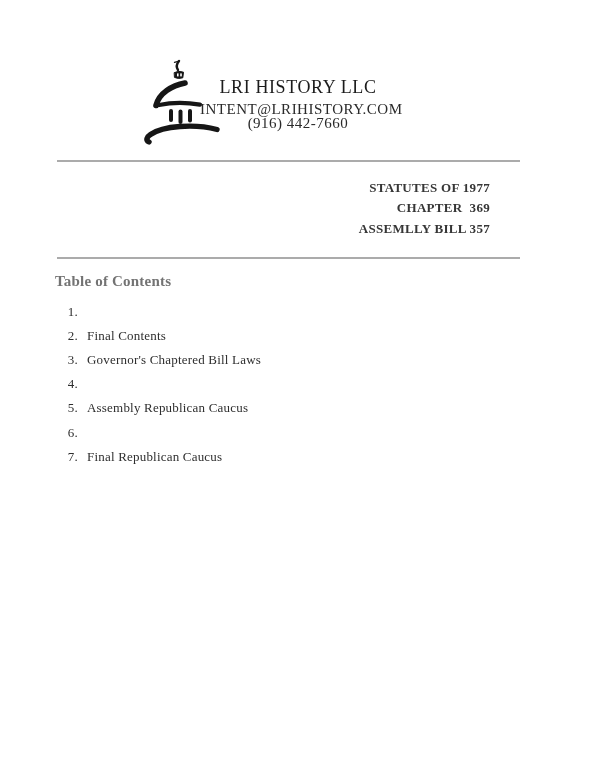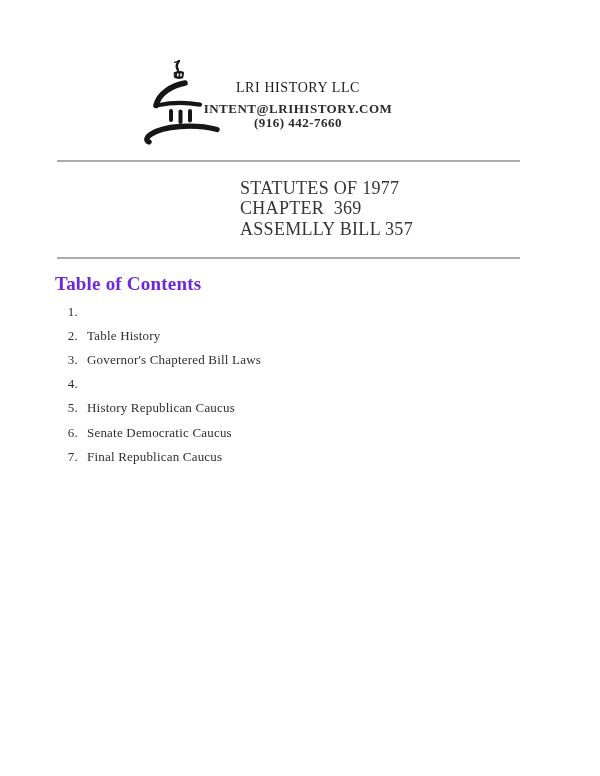--- a/index.html
+++ b/index.html
@@ -14,62 +14,63 @@
   }
   .abs { position: absolute; }
 
   
   .logo { left: 142px; top: 58px; width: 80px; height: 92px; }
   .header-text {
     left: 200px; top: 77px; width: 196px;
     text-align: center;
   }
   .company-name {
-    font-size: 14px;
+    font-size: 18px;
     letter-spacing: 0.6px;
     color: #1c1c1c;
     line-height: 21px;
     white-space: nowrap;
   }
   .contact-lines { margin-top: 4px; }
   .contact-line {
-    font-size: 13px;
-    font-weight: bold;
+    font-size: 15px;
+    font-weight: normal;
     letter-spacing: 0.5px;
     color: #2a2a2a;
     line-height: 14px;
     white-space: nowrap;
   }
 
   
   .rule {
     left: 57px; width: 463px; height: 1.5px;
     background: #ababab;
   }
   .rule-top { top: 160px; }
   .rule-bottom { top: 257px; }
 
   
   .reference {
     left: 240px; top: 178px; width: 250px;
-    font-size: 18px;
-    font-weight: normal;
+    text-align: right;
+    font-size: 13px;
+    font-weight: bold;
     letter-spacing: 0.3px;
     line-height: 20.3px;
     color: #363636;
   }
   .ref-line { white-space: pre; }
 
   
   .toc-heading {
     left: 55px; top: 273px;
-    font-size: 19px;
+    font-size: 15px;
     font-weight: bold;
     letter-spacing: 0.2px;
-    color: #6d28d9;
+    color: #737373;
   }
   .toc-list { left: 56px; top: 300px; width: 480px; }
   .toc-row {
     display: flex;
     align-items: center;
     height: 24.1px;
     font-size: 13px;
     letter-spacing: 0.2px;
     color: #2e2e2e;
   }
@@ -129,36 +130,35 @@
   </div>
 
   <div class="abs toc-heading">Table of Contents</div>
 
   <div class="abs toc-list">
     <div class="toc-row">
       <span class="toc-num">1.</span>
     </div>
     <div class="toc-row">
       <span class="toc-num">2.</span>
-      <span class="toc-label">Table History</span>
+      <span class="toc-label">Final Contents</span>
     </div>
     <div class="toc-row">
       <span class="toc-num">3.</span>
       <span class="toc-label">Governor's Chaptered Bill Laws</span>
     </div>
     <div class="toc-row">
       <span class="toc-num">4.</span>
     </div>
     <div class="toc-row">
       <span class="toc-num">5.</span>
-      <span class="toc-label">History Republican Caucus</span>
+      <span class="toc-label">Assembly Republican Caucus</span>
     </div>
     <div class="toc-row">
       <span class="toc-num">6.</span>
-      <span class="toc-label">Senate Democratic Caucus</span>
     </div>
     <div class="toc-row">
       <span class="toc-num">7.</span>
       <span class="toc-label">Final Republican Caucus</span>
     </div>
   </div>
 
 </div>
 
 </body></html>

